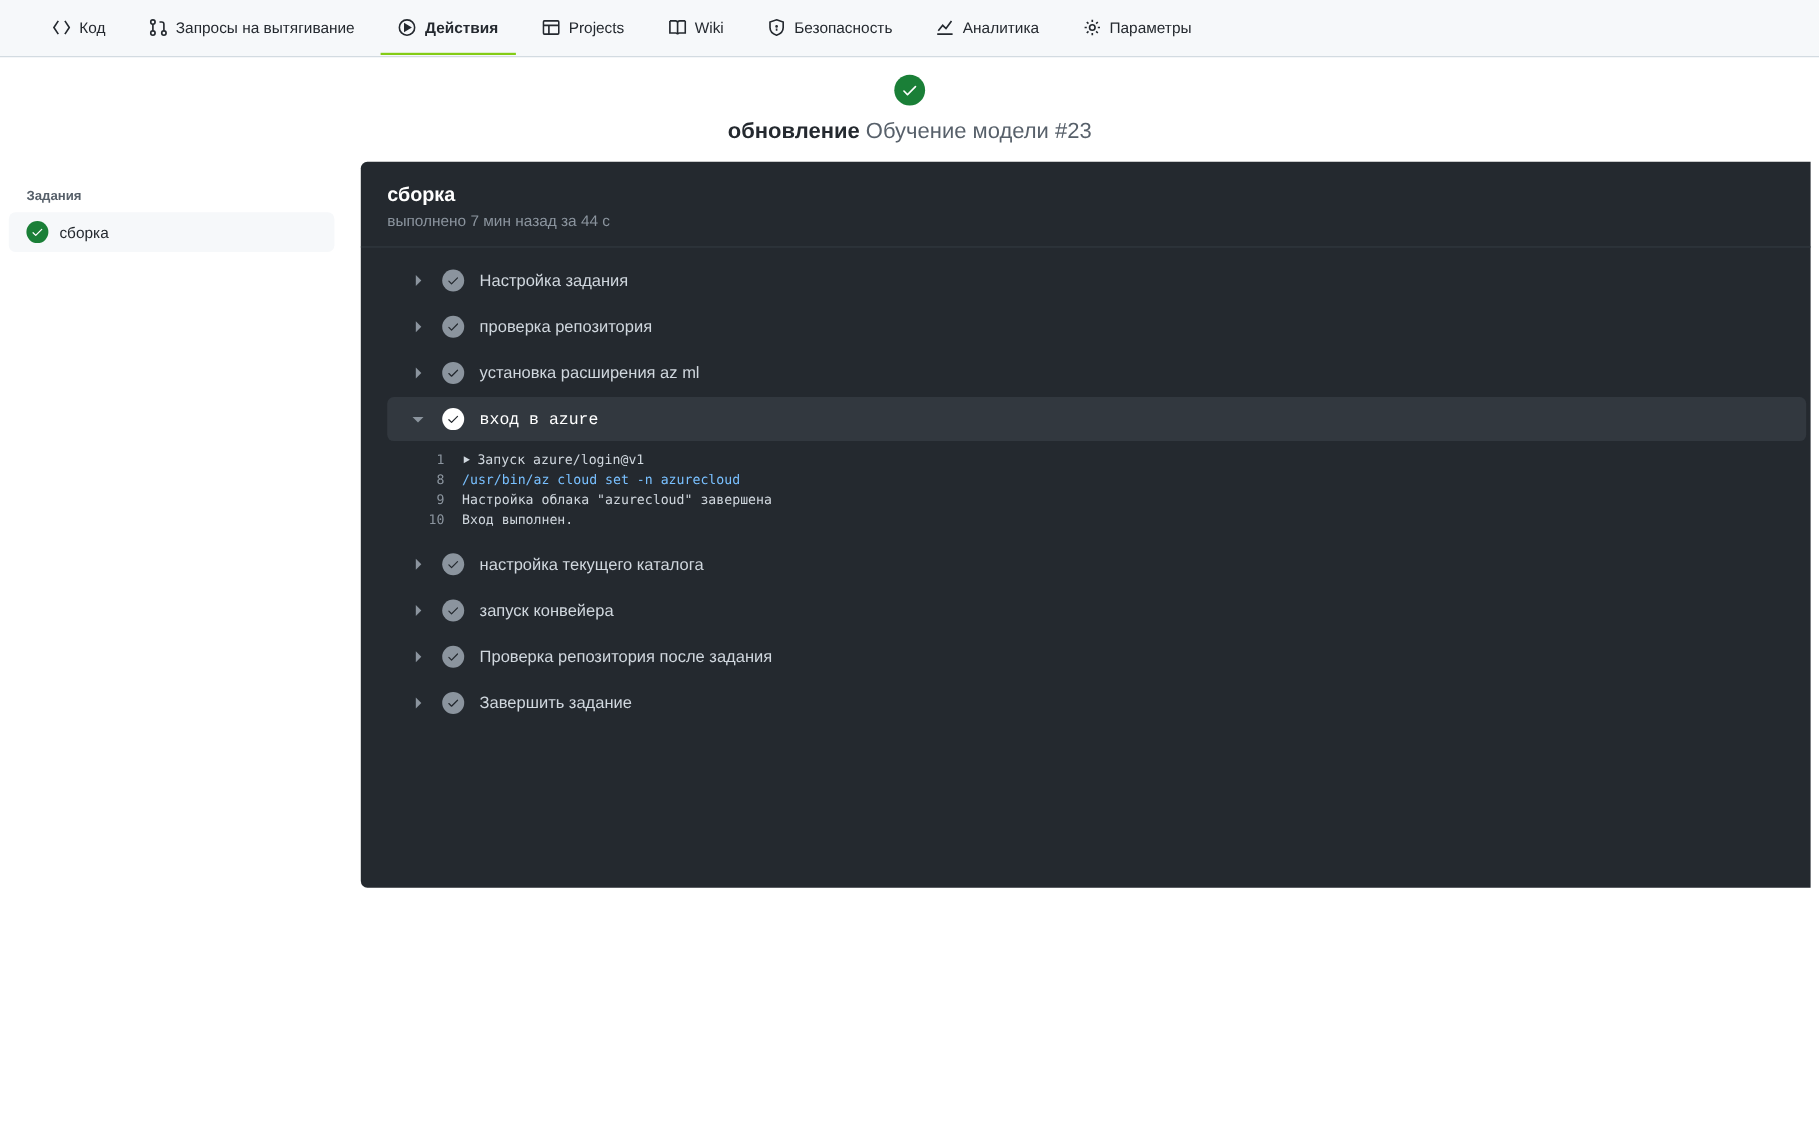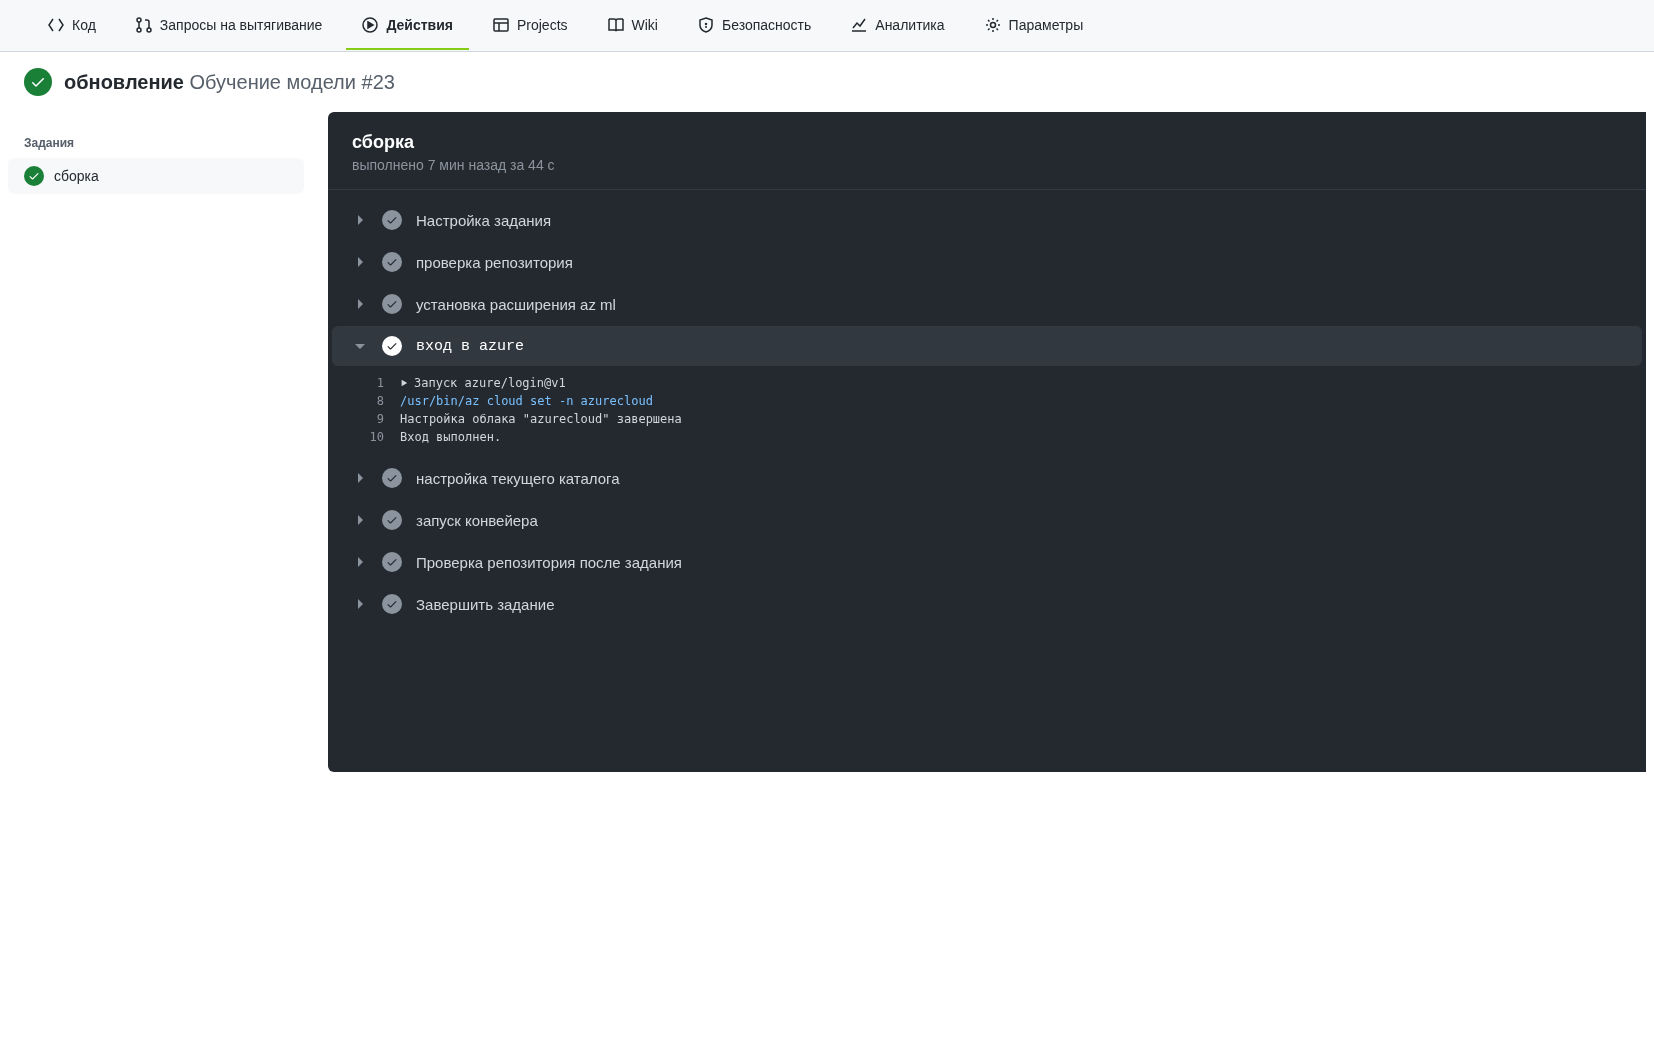--- a/index.html
+++ b/index.html
@@ -38,20 +38,21 @@
 }
 .nav-item svg {
   width: 16px;
   height: 16px;
 }
 .header-bar {
   display: flex;
   align-items: center;
   padding: 16px 24px;
   gap: 12px;
+  flex-direction: column;
 }
 .status-circle {
   width: 28px;
   height: 28px;
   border-radius: 50%;
   background: #1a7f37;
   display: flex;
   align-items: center;
   justify-content: center;
 }
@@ -139,20 +140,21 @@
   font-weight: 600;
   color: #ffffff;
 }
 .log-subtitle {
   font-size: 14px;
   color: #8b949e;
   margin-top: 4px;
 }
 .step-list {
   padding-top: 8px;
+  margin-left: 20px;
 }
 .step-row {
   display: flex;
   align-items: center;
   gap: 14px;
   padding: 10px 20px;
   cursor: pointer;
   border-radius: 6px;
   margin: 2px 4px;
 }

